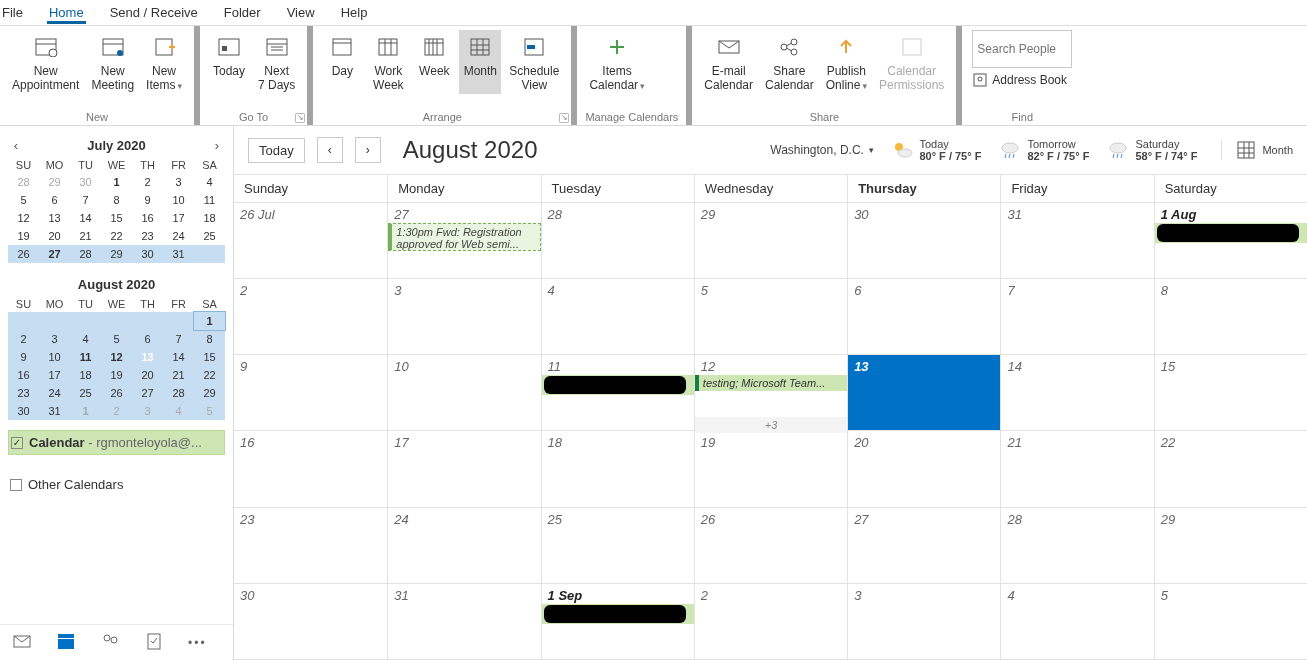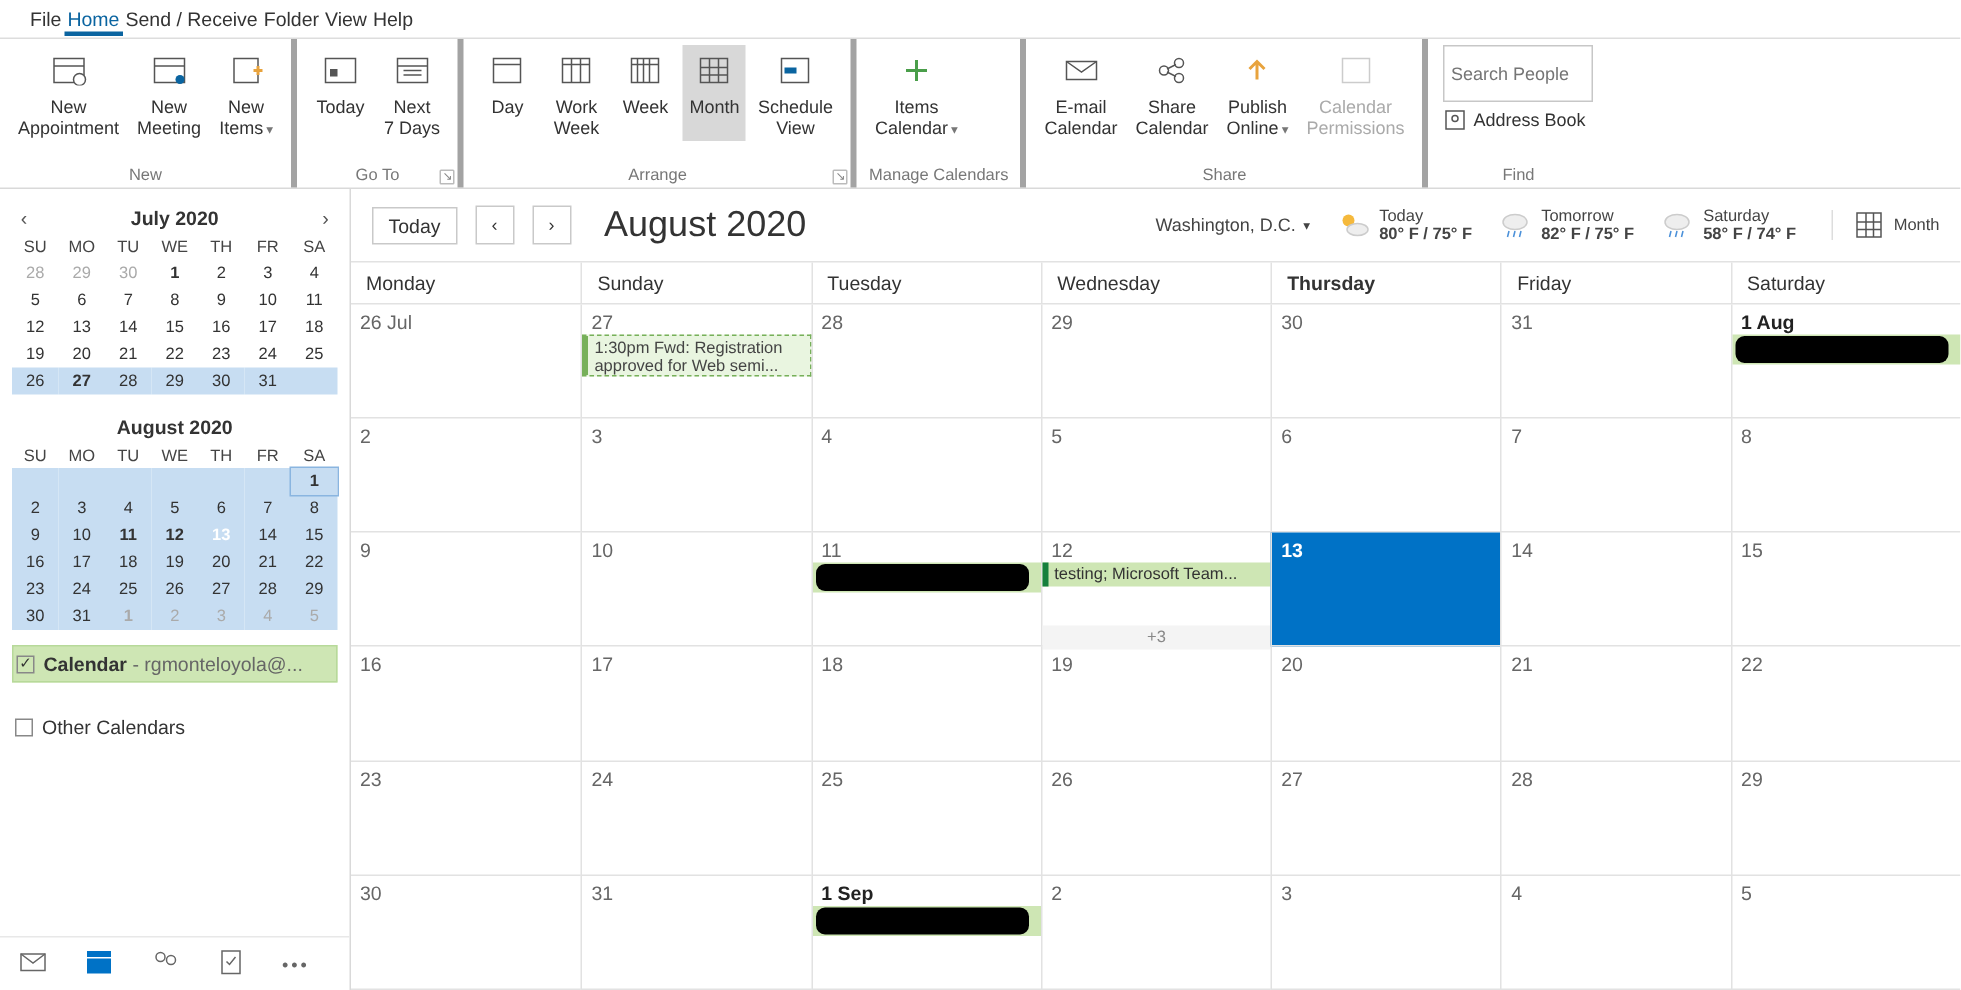--- a/index.html
+++ b/index.html
@@ -1,23 +1,23 @@
 <!DOCTYPE html>
 <html><head>
 <meta charset="utf-8">
 <style>
   * { box-sizing: border-box; }
   body { margin:0; font-family: "Segoe UI", Arial, sans-serif; font-size:12px; color:#333; background:#fff; width:1307px; }
   
-  .menubar { display:flex; align-items:center; height:26px; border-bottom:1px solid #ddd; padding:0 18px; }
+  .menubar { display:flex; align-items:center; height:26px; border-bottom:1px solid #ddd; padding:0 0; gap:22px; }
   .menubar .menu-item { font-size:13px; color:#333; cursor:default; padding:4px 2px; }
   .menubar .menu-item.active { color:#0a64a0; border-bottom:3px solid #0a64a0; padding-bottom:1px; font-weight:500;}
   
   .ribbon { display:flex; border-bottom:1px solid #d9d9d9; background:#fff; height:100px; }
-  .ribbon-group { border-right:4px solid #a3a3a3; padding:4px 8px 0 8px; display:flex; flex-direction:column; justify-content:space-between; position:relative;}
+  .ribbon-group { border-right:6px solid #a3a3a3; padding:4px 8px 0 8px; display:flex; flex-direction:column; justify-content:space-between; position:relative;}
   .ribbon-group .buttons { display:flex; gap:4px; }
   .rbtn { display:flex; flex-direction:column; align-items:center; justify-content:flex-start; min-width:42px; padding:2px 4px; cursor:default; text-align:center; font-size:12px; line-height:14px; }
   .rbtn .icon { width:32px; height:28px; margin-bottom:4px; display:flex; align-items:center; justify-content:center; }
   .rbtn .icon svg { width:26px; height:22px; }
   .rbtn .lbl { white-space:pre-line; }
   .rbtn .caret { font-size:9px; color:#777; margin-left:2px;}
   .rbtn.sel { background:#d8d8d8; }
   .rbtn.dis { color:#aaa; }
   .group-label { font-size:11px; color:#777; text-align:center; margin-top:2px; padding-bottom:2px;}
   .grp-corner { position:absolute; right:2px; bottom:2px; width:10px; height:10px; border:1px solid #bbb; border-radius:1px; font-size:8px; line-height:8px; text-align:center; color:#888;}
@@ -56,21 +56,21 @@
   .weather .day { display:flex; align-items:center; gap:6px;}
   .weather svg { width:22px; height:22px;}
   .view-switch { display:flex; align-items:center; gap:6px; border-left:1px solid #ddd; padding-left:14px; margin-left:6px;}
   .view-switch svg { width:20px; height:20px;}
   
   .dow-row { display:grid; grid-template-columns:repeat(7,1fr); border-top:1px solid #e2e2e2; border-bottom:1px solid #e2e2e2;}
   .dow-row div { padding:6px 10px; font-size:13px; color:#333; border-left:1px solid #e2e2e2;}
   .dow-row div:first-child { border-left:none;}
   .dow-row div.cur { font-weight:700;}
   .grid { flex:1; display:grid; grid-template-columns:repeat(7,1fr); grid-template-rows:repeat(6,1fr);}
-  .cell { border-left:1px solid #e2e2e2; border-bottom:1px solid #e2e2e2; padding:4px 6px; position:relative; font-size:13px;}
+  .cell { border-left:1px solid #e2e2e2; border-bottom:1px solid #e2e2e2; padding:4px 6px; position:relative; font-size:13px;font-style:italic;}
   .cell:nth-child(7n+1){border-left:none;}
   .cell .num { color:#666; font-size:13px;}
   .cell.bold .num { font-weight:700; color:#222;}
   .cell.today { background:#0072c6;}
   .cell.today .num { color:#fff; font-weight:700;}
   .evt { position:absolute; left:0; right:0; top:20px; font-size:11px; padding:2px 4px; overflow:hidden; white-space:nowrap; text-overflow:ellipsis;}
   .evt.green-dash { background:#e9f5e0; border:1px dashed #77b05a; color:#444; height:28px; white-space:normal; line-height:12px; border-left:4px solid #77b05a;}
   .evt.blackout { background:#cee6b4; color:#cee6b4; height:20px;}
   .evt.blackout::after { content:""; position:absolute; left:2px; top:1px; right:8px; bottom:1px; background:#000; border-radius:6px;}
   .evt.teal { background:#cee6b4; border-left:4px solid #15803d; color:#333;}
@@ -511,22 +511,22 @@
               <line x1="2" y1="13" x2="18" y2="13" stroke="#555"></line>
               <line x1="8" y1="2" x2="8" y2="18" stroke="#555"></line>
               <line x1="13" y1="2" x2="13" y2="18" stroke="#555"></line>
             </svg>
           <span>Month</span>
         </span>
       </div>
     </div>
 
     <div class="dow-row" id="dow-row">
+        <div>Sunday</div>
         <div>Monday</div>
-        <div>Sunday</div>
         <div>Tuesday</div>
         <div>Wednesday</div>
         <div class="cur">Thursday</div>
         <div>Friday</div>
         <div>Saturday</div>
       </div>
 
     <div class="grid" id="month-grid">
         <div class="cell"><span class="num">26 Jul</span></div>
         <div class="cell"><span class="num">27</span><div class="evt green-dash">1:30pm Fwd: Registration approved for Web semi...</div></div>

